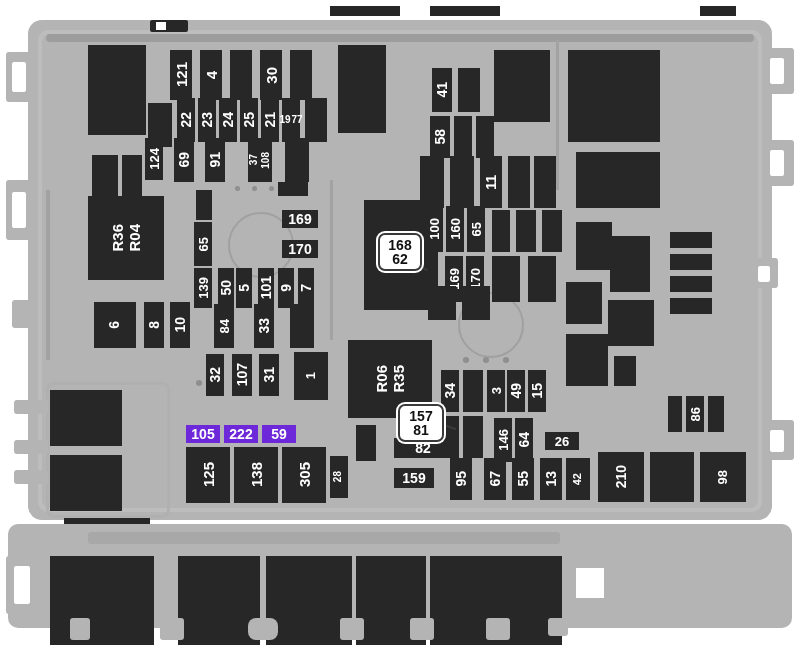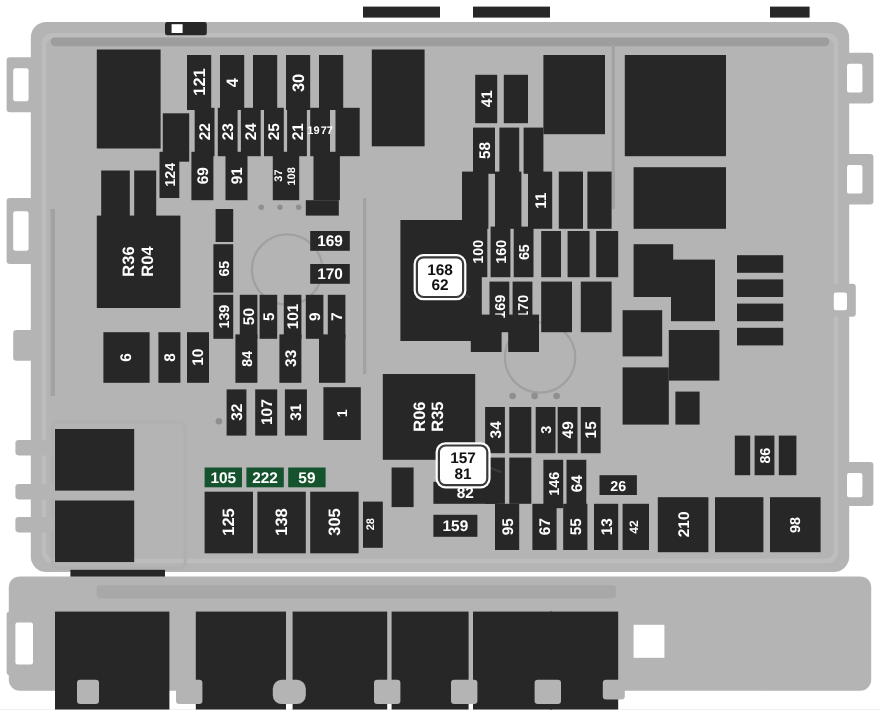--- a/index.html
+++ b/index.html
@@ -15,21 +15,21 @@
   .tab{position:absolute;background:#b4b4b4;border-radius:3px;}
   .notch{position:absolute;background:#ffffff;}
   .ring{position:absolute;border:2px solid #a0a0a0;border-radius:50%;}
   .pin{position:absolute;background:#8f8f8f;border-radius:50%;}
   .seam{position:absolute;background:#a2a2a2;}
 
   
   .comp{position:absolute;background:#272727;box-sizing:border-box;
         display:flex;align-items:center;justify-content:center;
         color:#ffffff;font-weight:bold;line-height:1;}
-  .comp.lbl{background:#14532d;text-align:center;}
+  .comp.lbl{background:#6d28d9;text-align:center;}
   .vtxt{writing-mode:vertical-rl;transform:rotate(180deg);}
   .dual{display:flex;flex-direction:row;align-items:center;justify-content:center;gap:2px;width:100%;height:100%;}
   .dual.h{flex-direction:row;gap:1px;}
   .dual .vtxt{display:block;}
 
   
   .callout{position:absolute;background:#ffffff;border:2px solid #3a3a3a;border-radius:7px;
            display:flex;flex-direction:column;align-items:center;justify-content:center;
            color:#111;font-weight:bold;line-height:1.02;z-index:40;box-shadow:0 0 0 2px #fff;}
   .leader{position:absolute;background:#3a3a3a;z-index:35;transform-origin:0 0;height:2px;}

